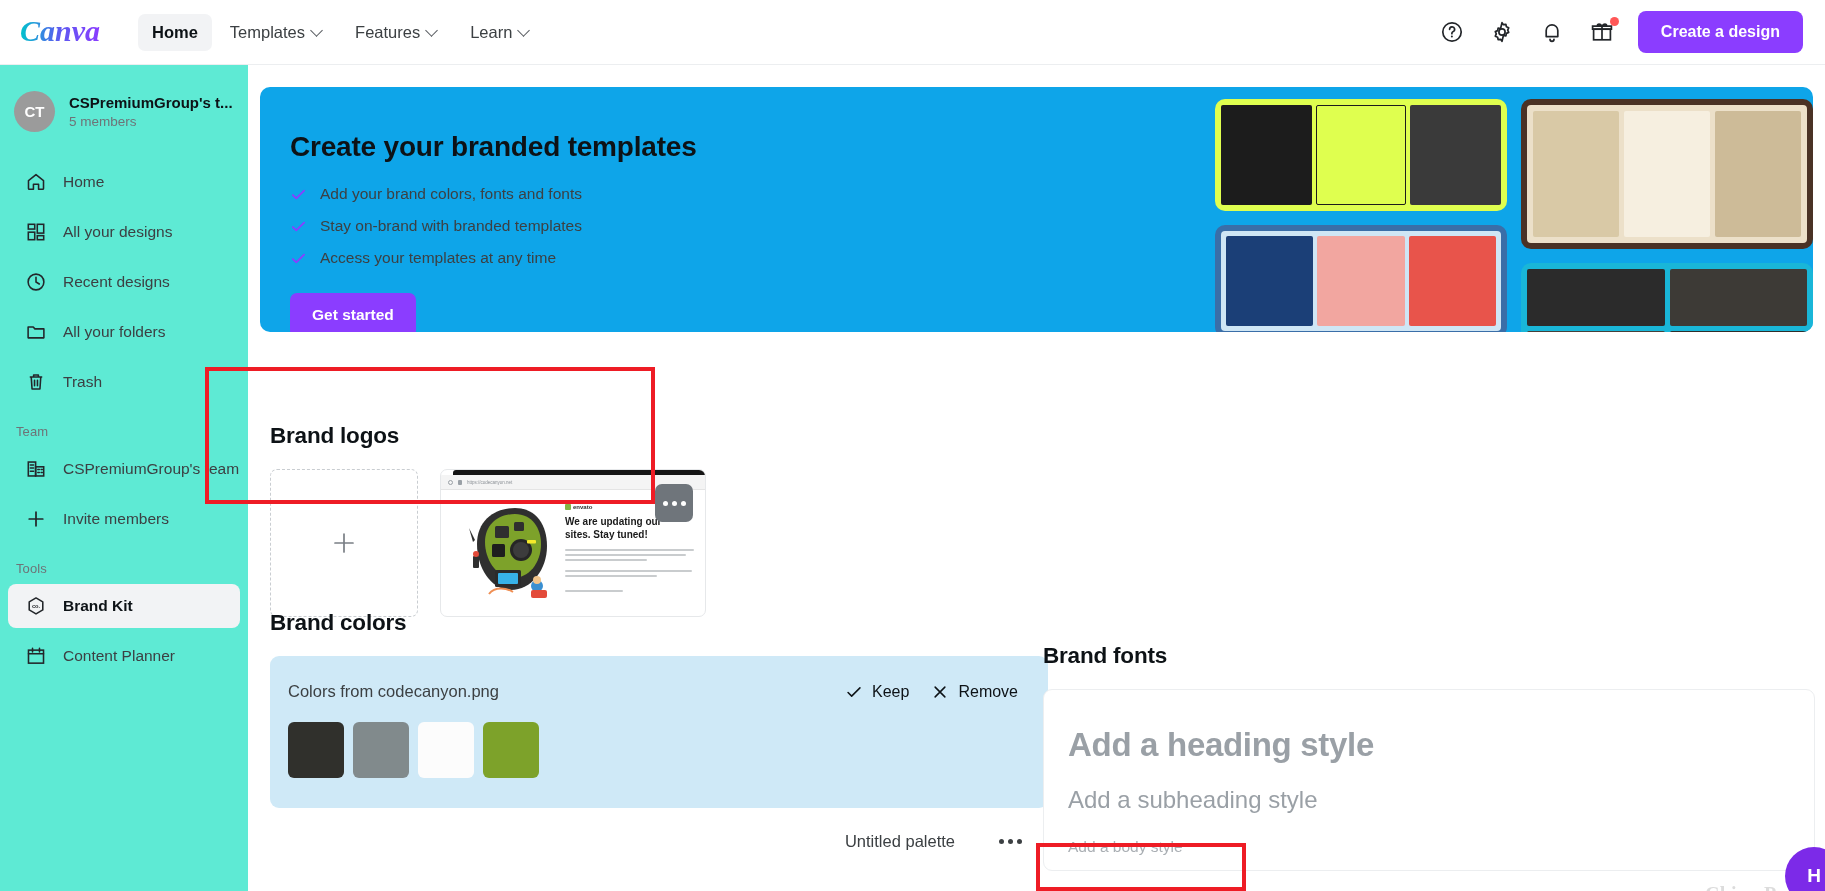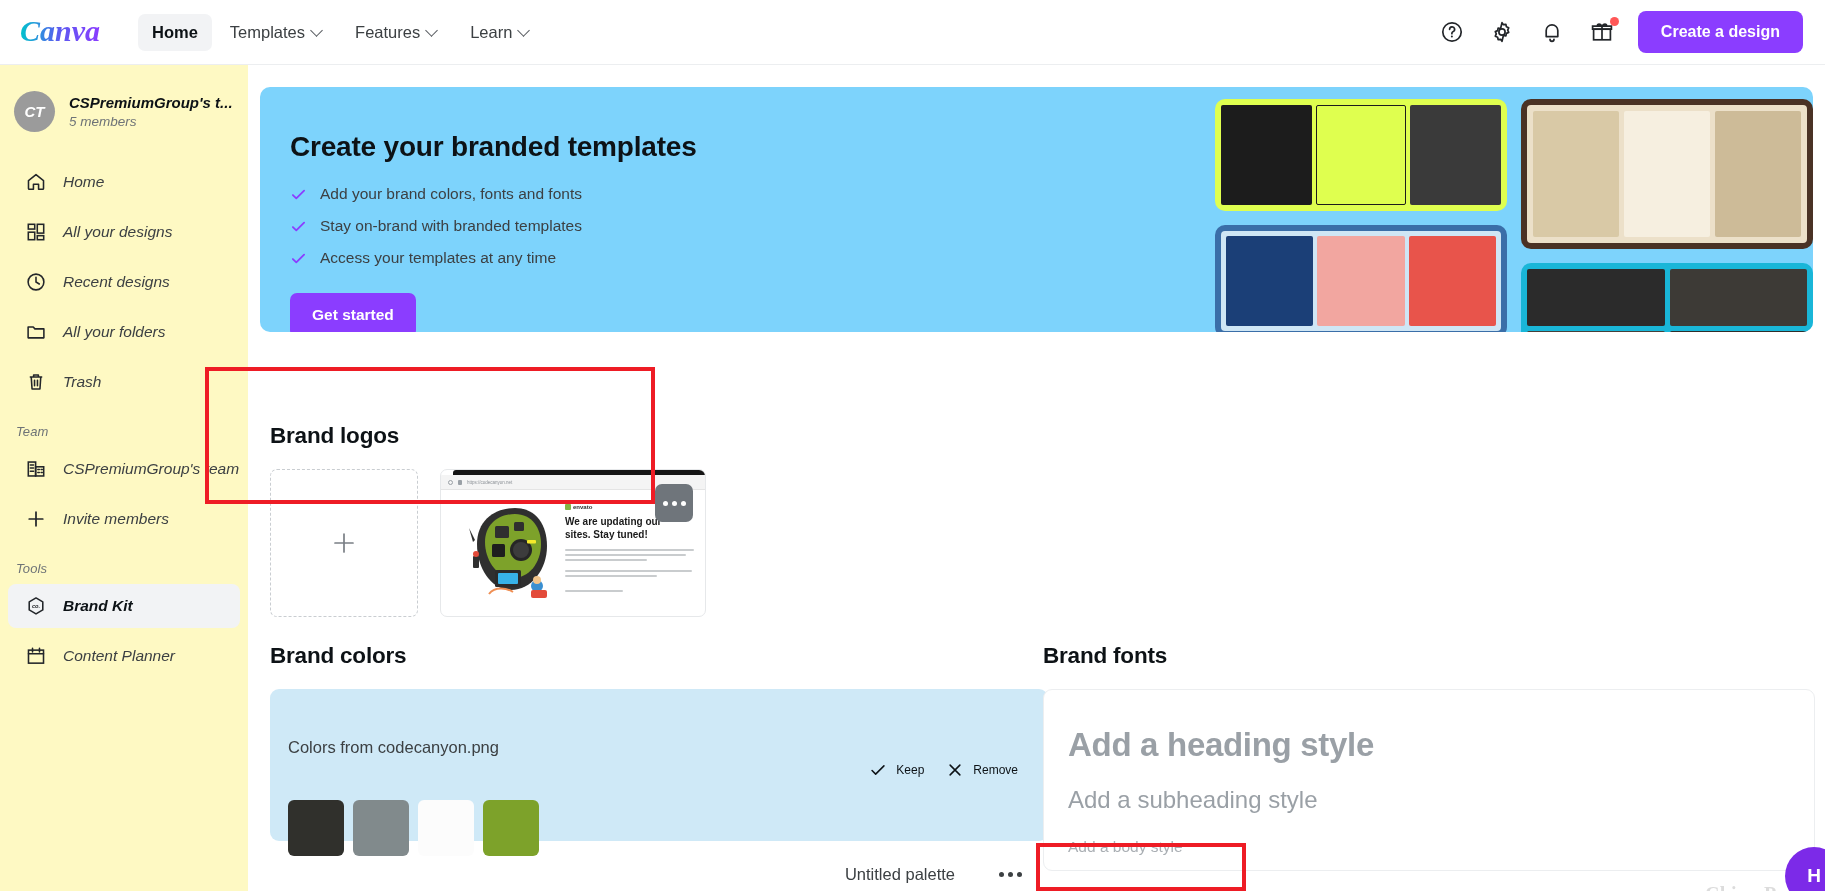--- a/index.html
+++ b/index.html
@@ -50,23 +50,22 @@
     font-size: 16px; font-weight: 700;
     padding: 12px 23px; border-radius: 8px; border: none;
     cursor: pointer; white-space: nowrap;
     font-family: "Liberation Sans", sans-serif;
   }
 
   
   .sidebar {
     position: absolute; top: 65px; left: 0;
     width: 248px; height: 826px;
-    background: #fef9c3; padding-top: 16px;
+    background: #5eead4; padding-top: 16px;
     z-index: 30;
-    font-style: italic;
   }
   .team-header { display: flex; align-items: center; gap: 14px; padding: 10px 0 10px 14px; cursor: pointer; }
   .avatar {
     width: 41px; height: 41px; border-radius: 50%;
     background: #9b9b9b; color: #fff;
     display: flex; align-items: center; justify-content: center;
     font-size: 15px; font-weight: 600; flex: 0 0 41px;
   }
   .team-meta { min-width: 0; }
   .team-name { font-size: 15px; font-weight: 700; color: #0d1216; white-space: nowrap; overflow: hidden; text-overflow: ellipsis; max-width: 172px; }
@@ -90,21 +89,21 @@
   .main {
     position: absolute; top: 65px; left: 248px;
     width: 1577px; height: 826px;
     background: #fff; overflow: hidden;
   }
 
   
   .banner {
     position: absolute; left: 12px; top: 22px;
     width: 1553px; height: 245px;
-    background: #7dd3fc; border-radius: 10px; overflow: hidden;
+    background: #0ea5e9; border-radius: 10px; overflow: hidden;
   }
   .banner-text { padding: 44px 0 0 30px; position: relative; z-index: 2; }
   .banner-title { font-size: 28px; font-weight: 700; color: #0d1216; letter-spacing: -.2px; }
   .banner-list { margin-top: 22px; display: flex; flex-direction: column; gap: 14px; }
   .banner-li { display: flex; align-items: center; gap: 13px; font-size: 15.5px; color: #3c4043; }
   .tick { width: 17px; height: 17px; flex: 0 0 17px; }
   .get-started {
     margin-top: 26px; background: #8b3dff; color: #fff;
     border: none; border-radius: 7px; padding: 13px 22px;
     font-size: 15.5px; font-weight: 700; cursor: pointer;
@@ -140,33 +139,33 @@
     width: 38px; height: 38px; border-radius: 7px;
     background: #6f757b; display: flex; align-items: center; justify-content: center;
     gap: 4px; cursor: pointer; z-index: 5;
   }
   .logo-more i { width: 5px; height: 5px; border-radius: 50%; background: #fff; display: block; }
 
   
   .redbox { position: absolute; border: 4px solid #ee1c25; pointer-events: none; z-index: 50; }
 
   
-  .colors-block { position: absolute; left: 0px; top: 578px; width: 800px; }
+  .colors-block { position: absolute; left: 0px; top: 545px; width: 800px; }
   .colors-panel {
     margin-top: 20px; margin-left: 22px;
     width: 778px; height: 152px;
     background: #cfe9f7; border-radius: 9px; position: relative;
   }
   .colors-panel-head {
     display: flex; align-items: center; justify-content: space-between;
     padding: 26px 30px 0 18px;
   }
   .colors-src { font-size: 16.5px; color: #3c4043; font-weight: 400; }
   .kr-actions { display: flex; align-items: center; gap: 22px; }
-  .kr-btn { display: flex; align-items: center; gap: 9px; font-size: 12px; color: #0d1216; cursor: pointer; margin-top: 46px; }
+  .kr-btn { display: flex; align-items: center; gap: 9px; font-size: 16px; color: #0d1216; cursor: pointer; }
   .swatches { display: flex; gap: 9px; padding: 21px 0 0 18px; }
   .swatch { width: 56px; height: 56px; border-radius: 6px; cursor: pointer; }
   .palette-row {
     margin-left: 22px; margin-top: 24px; width: 778px;
     display: flex; align-items: center; justify-content: flex-end;
     padding-right: 26px;
     gap: 44px;
   }
   .palette-name { font-size: 16.5px; color: #3c4043; }
   .dots3 { display: flex; gap: 4px; cursor: pointer; }

